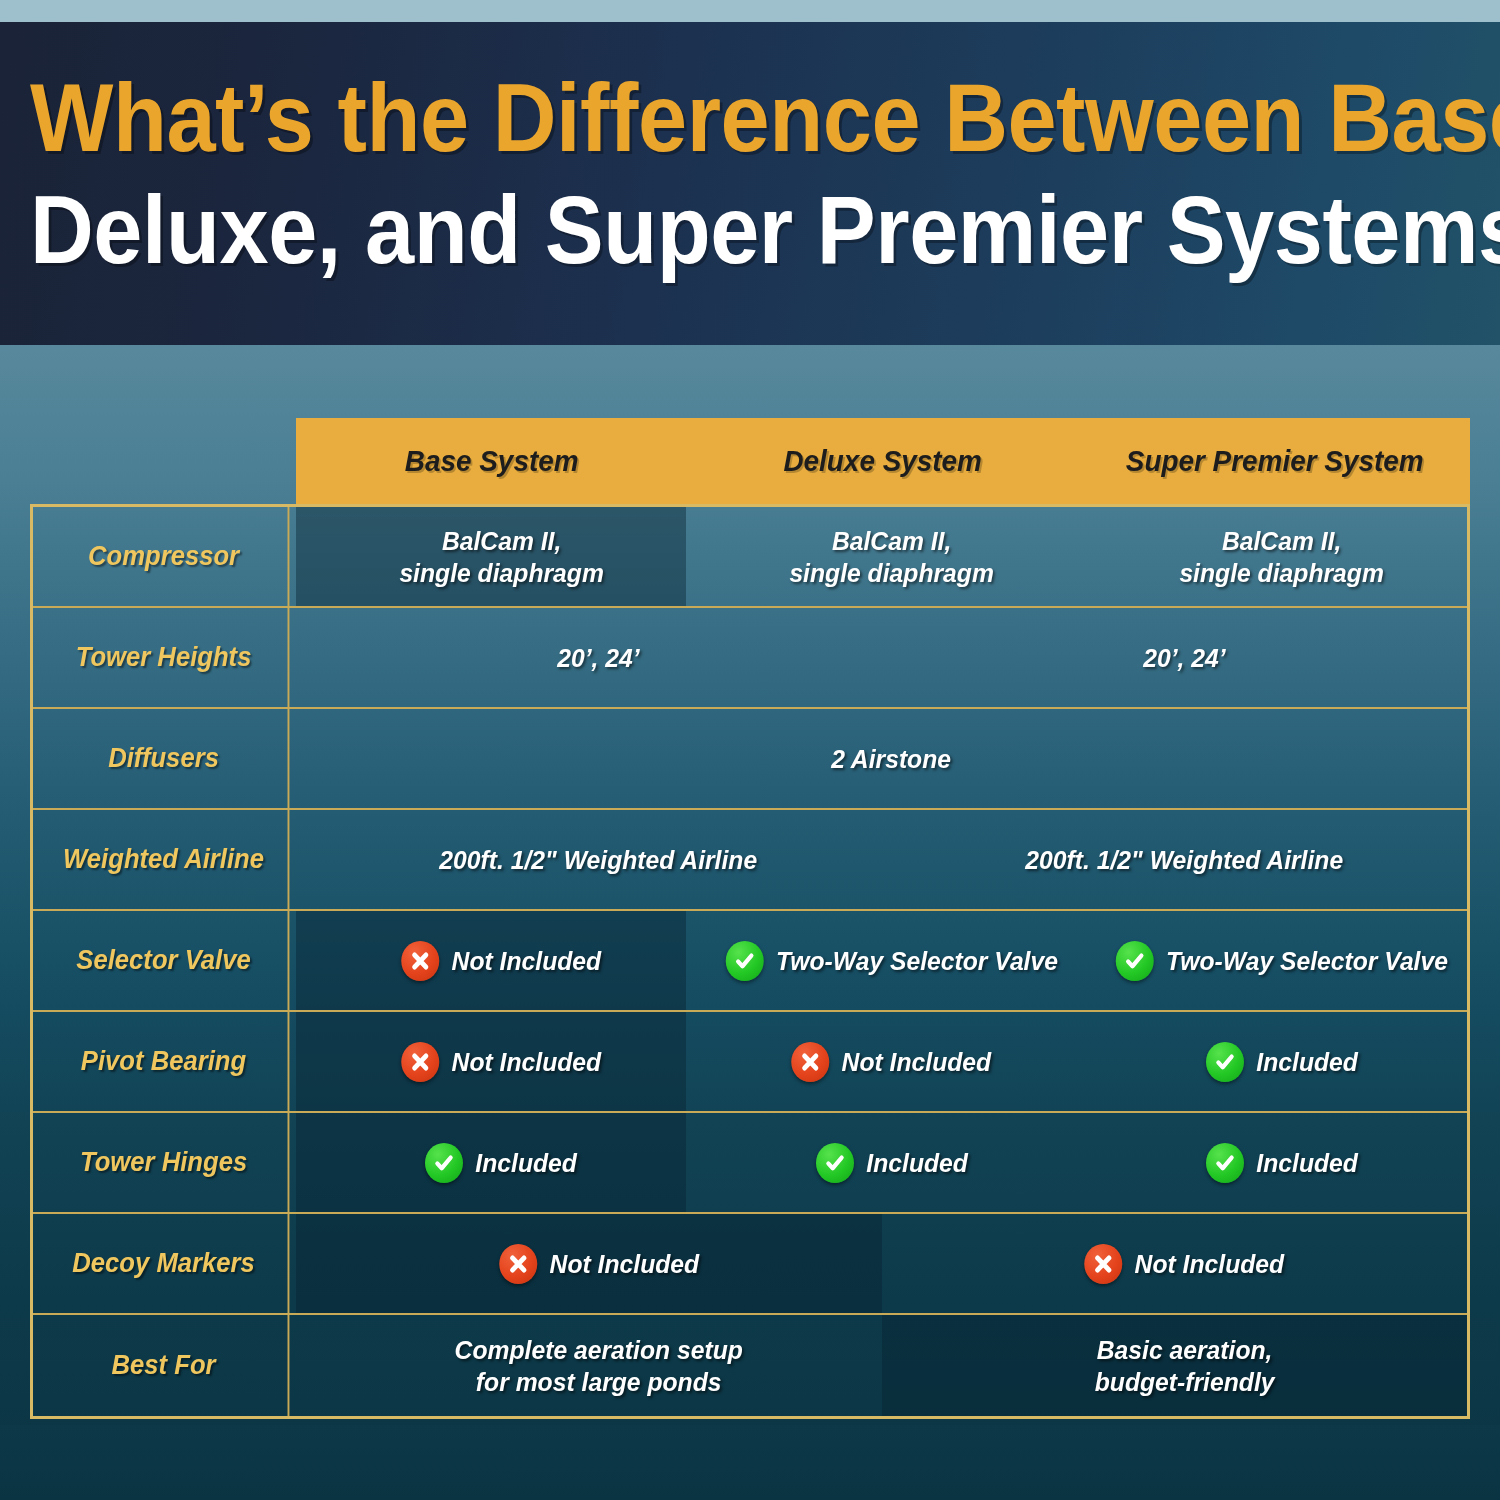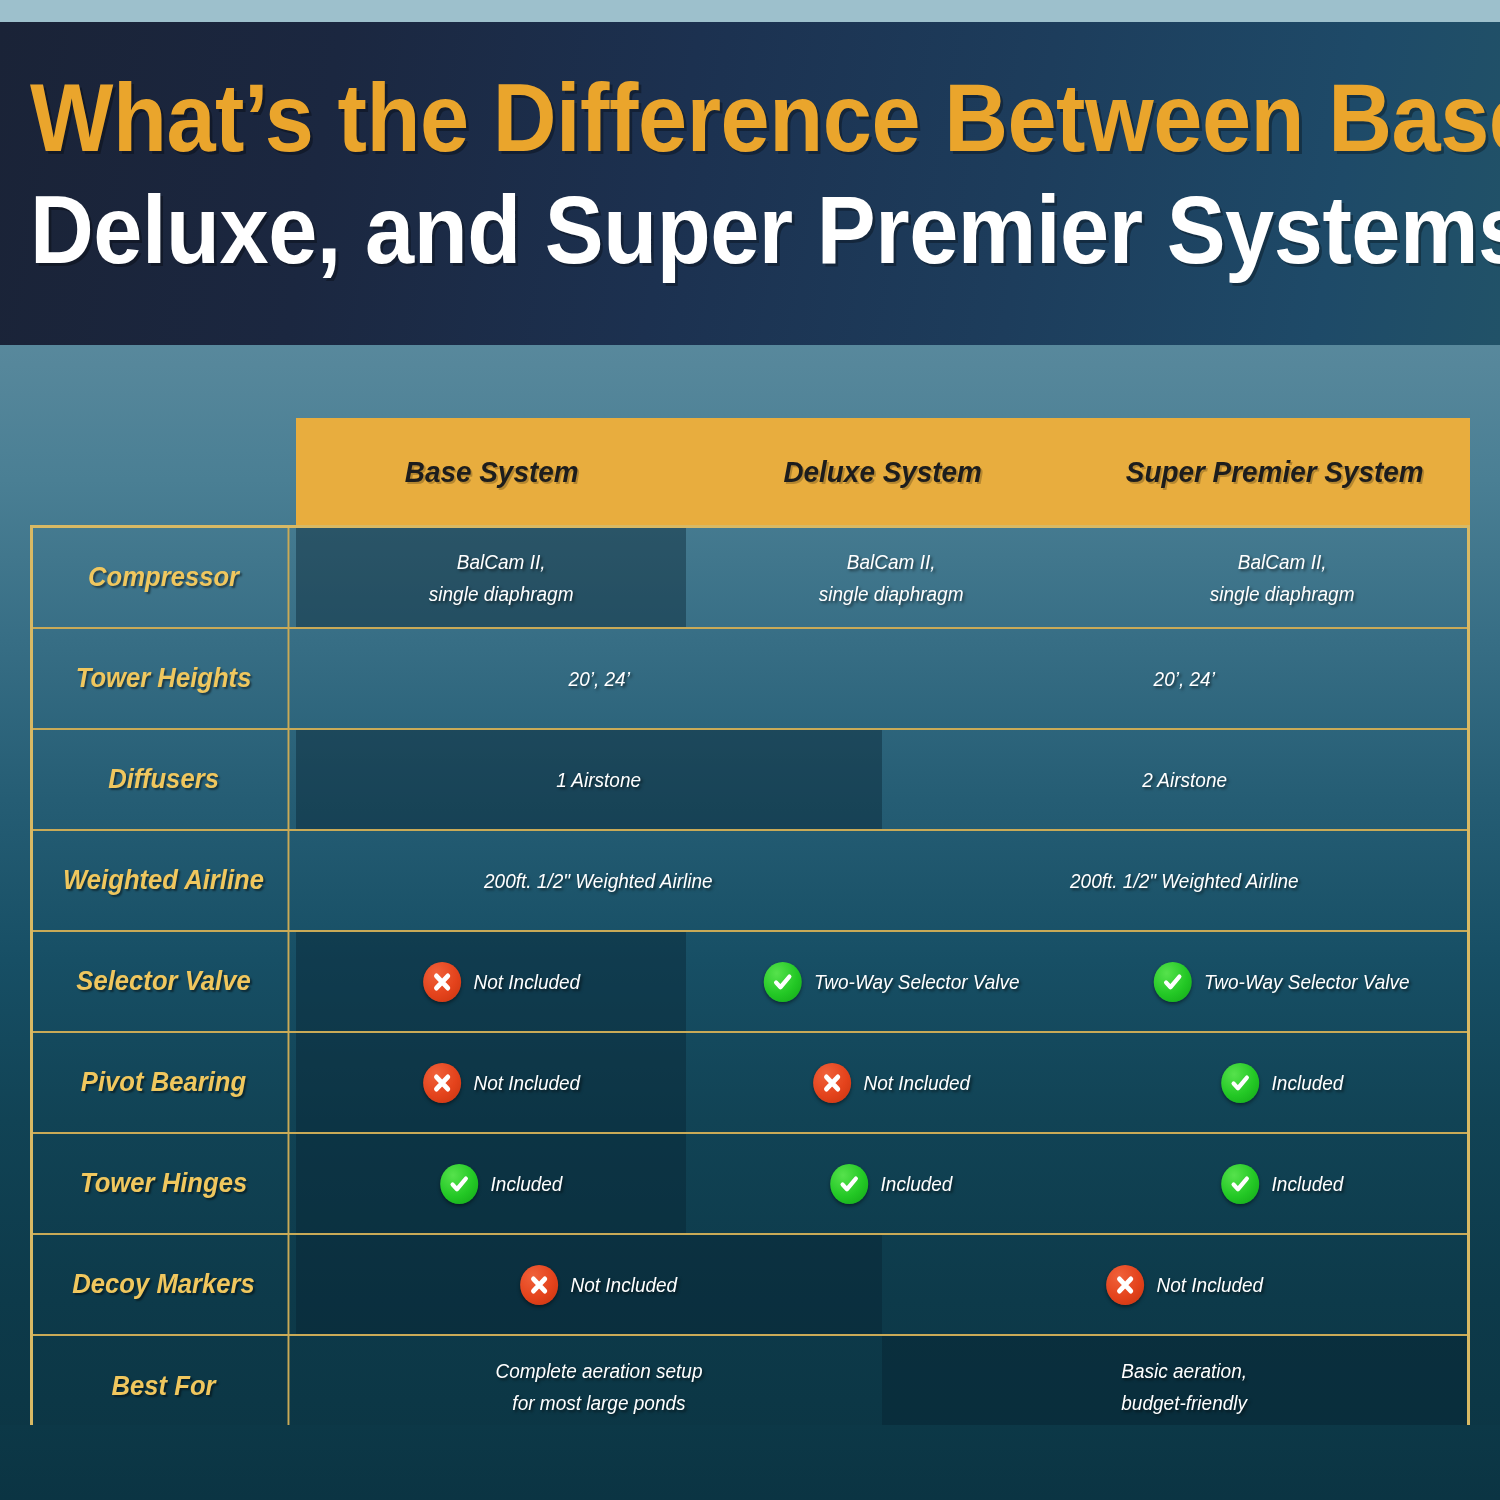--- a/index.html
+++ b/index.html
@@ -75,21 +75,21 @@
   #table-wrap {
     position: absolute;
     left: 30px;
     top: 418px;
     width: 1440px;
   }
 
   
   #header-row {
     position: relative;
-    height: 107px;
+    height: 86px;
     display: flex;
   }
   #header-spacer {
     width: 266px;
     flex: 0 0 266px;
   }
   #header-bar {
     flex: 1 1 auto;
     display: flex;
     background: #e8ad3e;
@@ -139,23 +139,23 @@
     font-weight: 700;
     font-style: italic;
     font-size: 27px;
     transform: scaleX(0.95);
     text-shadow: 2px 2px 2px rgba(0,0,0,0.45);
     white-space: nowrap;
   }
   .cell-val {
     flex: 1 1 0;
     color: #ffffff;
-    font-weight: 400;
+    font-weight: 700;
     font-style: italic;
-    font-size: 20px;
+    font-size: 26px;
     line-height: 32px;
     text-shadow: 2px 2px 3px rgba(0,0,0,0.55);
     padding-left: 20px;
   }
   
   .cell-val.col-base {
     background: rgba(6,34,48,0.42);
   }
 
   .val-inner {
@@ -261,27 +261,20 @@
           <div class="cell cell-val col-super">
             <div class="val-inner">
               <span class="val-text">
                 <span class="ln">20’, 24’</span>
               </span>
             </div>
           </div>
         </div>
         <div class="row">
           <div class="cell cell-label">Diffusers</div>
-          <div class="cell cell-val col-base">
-            <div class="val-inner">
-              <span class="val-text">
-                <span class="ln">1 Airstone</span>
-              </span>
-            </div>
-          </div>
           <div class="cell cell-val col-deluxe">
             <div class="val-inner">
               <span class="val-text">
                 <span class="ln">2 Airstone</span>
               </span>
             </div>
           </div>
         </div>
         <div class="row">
           <div class="cell cell-label">Weighted Airline</div>

